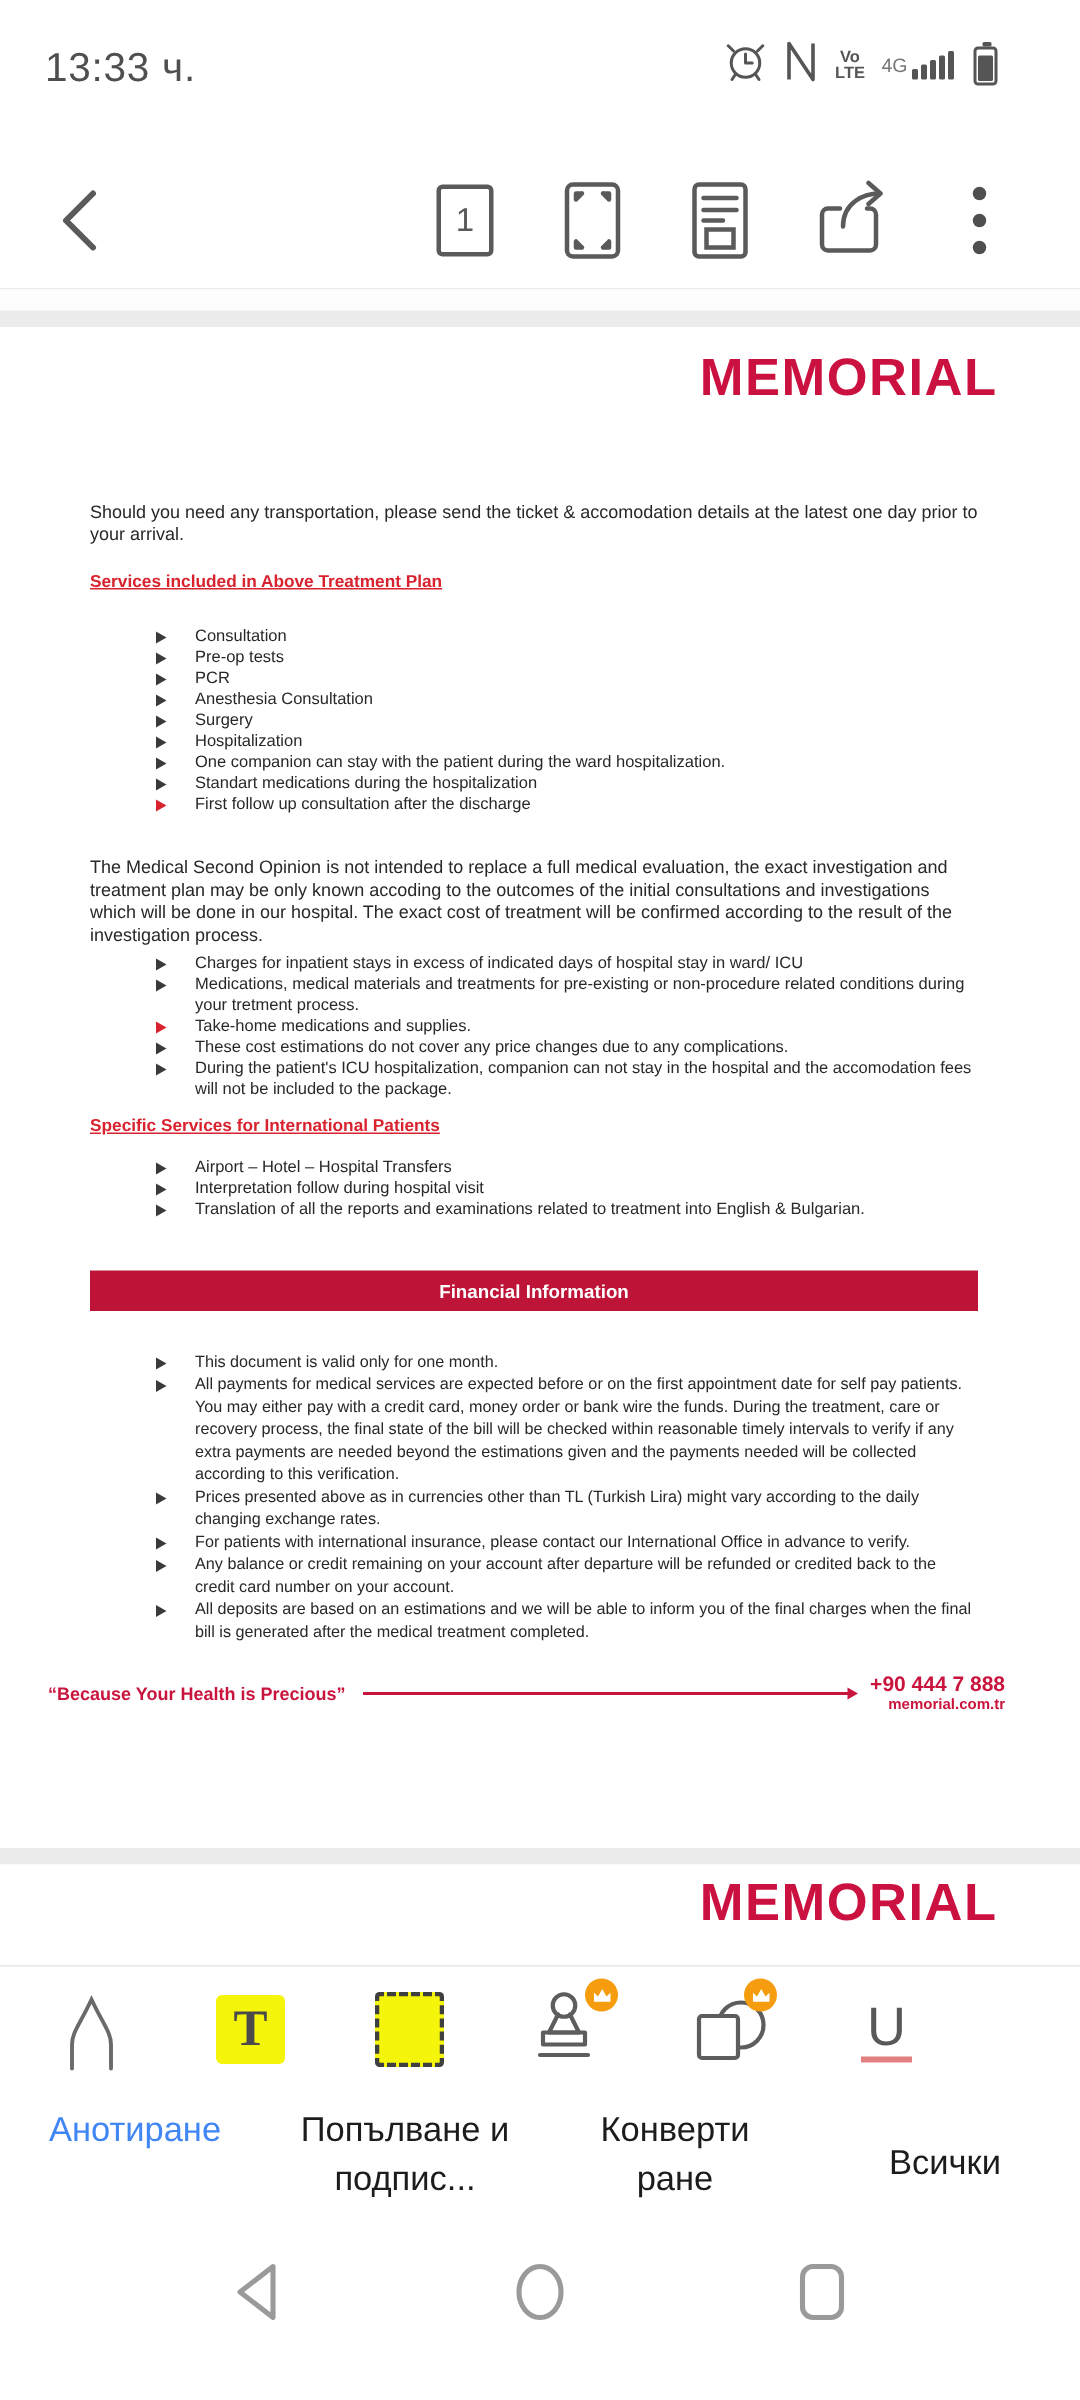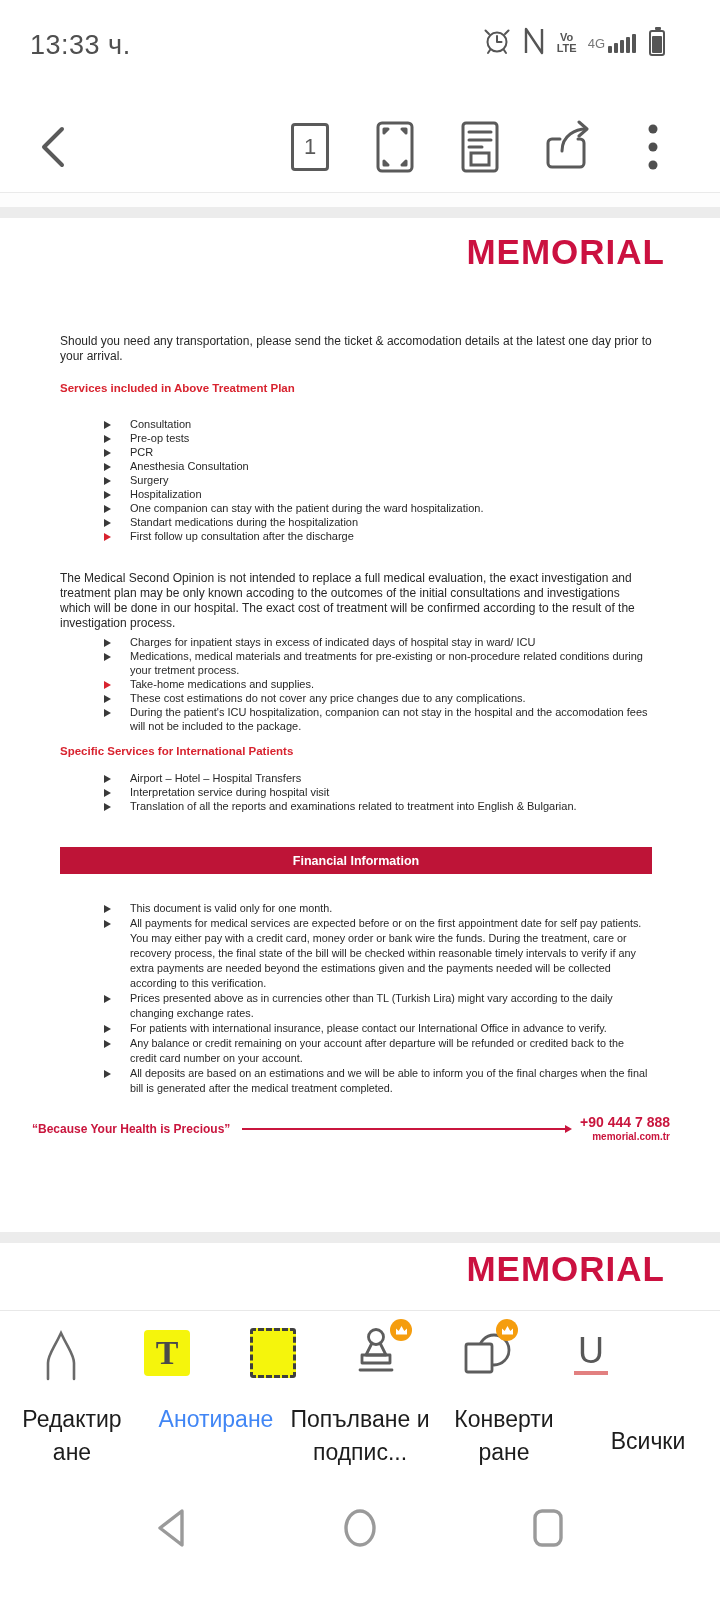--- a/index.html
+++ b/index.html
@@ -26,21 +26,21 @@
   .page-box { width:38px; height:48px; border:3px solid #5a5a5a; border-radius:4px; display:flex; align-items:center; justify-content:center; font-size:22px; color:#5a5a5a; }
   
   .viewer { position:absolute; top:193px; left:0; width:720px; height:1117px; background:#fdfdfd; }
   .strip { position:absolute; left:0; width:720px; height:11px; background:#ececec; }
   .page { position:absolute; left:0; width:720px; background:#fff; }
   .page1 { top:25px; height:1014px; }
   .page2 { top:1050px; height:67px; }
   .brand { position:absolute; right:55px; font-weight:800; font-size:35px; letter-spacing:1px; color:#cb1140; }
   .doc-block { position:absolute; left:60px; width:592px; color:#282828; }
   .doc-text { font-size:12px; line-height:15px; }
-  .red-head { font-size:11.5px; font-weight:bold; color:#d8232f; }
+  .red-head { font-size:11.5px; font-weight:bold; color:#d8232f; text-decoration:underline; }
   ul.doc-list { list-style:none; padding-left:40px; }
   ul.doc-list li { display:flex; font-size:11px; line-height:14px; }
   ul.fin-list li { font-size:10.8px; line-height:15px; }
   .mk { flex:0 0 30px; position:relative; }
   .mk::before { content:""; position:absolute; left:4px; top:4px; width:0; height:0;
     border-top:4px solid transparent; border-bottom:4px solid transparent; border-left:7px solid #3a3a3a; }
   .mk.red::before { border-left-color:#d8232f; }
   .banner { position:absolute; left:60px; width:592px; height:27px; background:#be1437;
     color:#fff; font-size:12.5px; font-weight:bold; display:flex; align-items:center; justify-content:center; }
   .doc-footer { position:absolute; left:32px; right:50px; top:896px; display:flex; align-items:center; }
@@ -241,21 +241,21 @@
       <div class="doc-block red-head" style="top:527px">Specific Services for International Patients</div>
 
       <div class="doc-block" style="top:553px">
         <ul class="doc-list">
           <li>
               <span class="mk"></span>
               <span>Airport – Hotel – Hospital Transfers</span>
             </li>
           <li>
               <span class="mk"></span>
-              <span>Interpretation service during hospital visit</span>
+              <span>Interpretation follow during hospital visit</span>
             </li>
           <li>
               <span class="mk"></span>
               <span>Translation of all the reports and examinations related to treatment into English &amp; Bulgarian.</span>
             </li>
         </ul>
       </div>
 
       <div class="banner" style="top:629px">Financial Information</div>
 
@@ -343,23 +343,20 @@
     </button>
     <button class="tool">
       <span class="u-tool">U</span>
     </button>
     <button class="tool">
       
     </button>
   </div>
 
   <div class="tab-row">
-    <button class="tab tab-1">
-        <span>Редактиране</span>
-      </button>
     <button class="tab tab-2">
         <span>Анотиране</span>
       </button>
     <button class="tab tab-3">
         <span>Попълване и подпис...</span>
       </button>
     <button class="tab tab-4">
         <span>Конвертиране</span>
       </button>
     <button class="tab tab-5">

